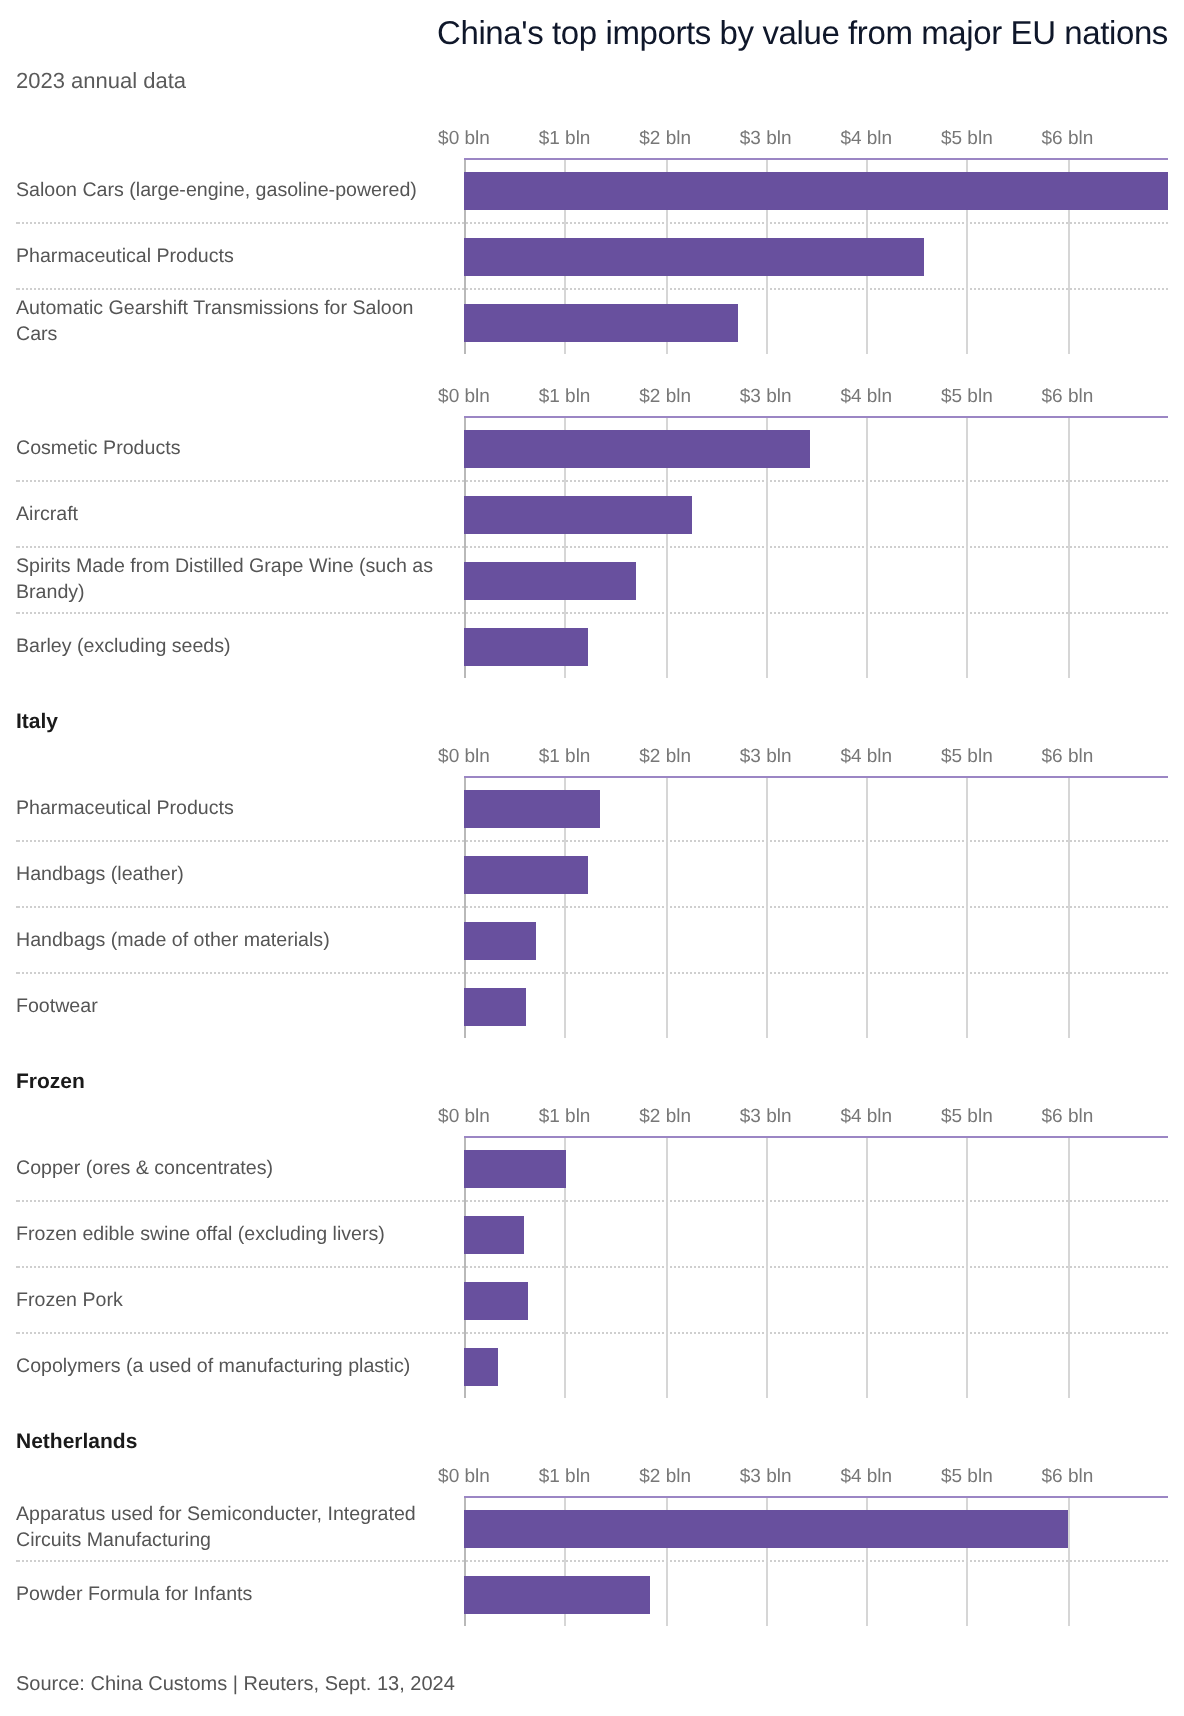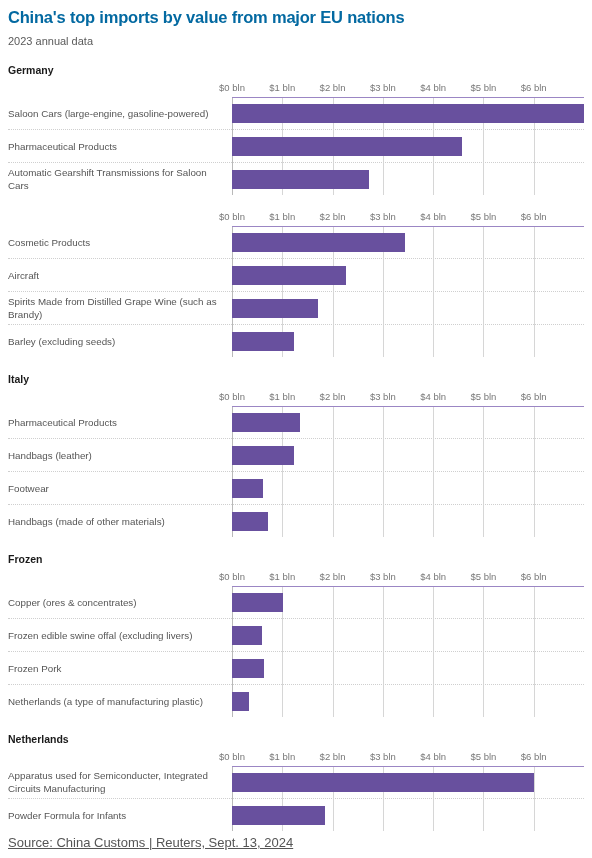--- a/index.html
+++ b/index.html
@@ -19,26 +19,27 @@
     width: 592px;
     height: 858px;
     box-sizing: border-box;
     padding: 0 8px;
     position: relative;
   }
 
   
   .title {
     font-size: 16.5px;
-    font-weight: bold;
-    color: #0369a1;
+    font-weight: normal;
+    color: #0f172a;
     letter-spacing: -0.2px;
     margin: 0;
     padding-top: 7px;
     line-height: 20px;
+    text-align: right;
   }
   .subtitle {
     font-size: 11px;
     color: #5a5a5a;
     margin: 0;
     padding-top: 7px;
     line-height: 14px;
   }
 
   
@@ -140,37 +141,35 @@
     height: 1px;
     background: #9b86c4;
     z-index: 3;
   }
 
   
   .source {
     position: absolute;
     left: 8px;
     bottom: 9px;
-    font-size: 13px;
+    font-size: 10px;
     color: #555555;
     line-height: 12px;
-    text-decoration: underline;
   }
 </style>
 </head>
 <body>
 
 <div class="page">
 
   <h1 class="title">China's top imports by value from major EU nations</h1>
   <p class="subtitle">2023 annual data</p>
 
   <div id="panels-container">
       <div class="panel">
-        <div class="panel-title">Germany</div>
         <div class="plot">
           <div class="axis">
             <span class="tick-label" style="left: 0%;">$0 bln</span>
             <span class="tick-label" style="left: 14.2857%;">$1 bln</span>
             <span class="tick-label" style="left: 28.5714%;">$2 bln</span>
             <span class="tick-label" style="left: 42.8571%;">$3 bln</span>
             <span class="tick-label" style="left: 57.1429%;">$4 bln</span>
             <span class="tick-label" style="left: 71.4286%;">$5 bln</span>
             <span class="tick-label" style="left: 85.7143%;">$6 bln</span>
           </div>
@@ -289,29 +288,29 @@
                   <div class="bar" title="Pharmaceutical Products" style="width: 19.4286%; background: rgb(104, 80, 158);"></div>
                 </div>
               </div>
               <div class="row">
                 <div class="row-label">Handbags (leather)</div>
                 <div class="row-bararea">
                   <div class="bar" title="Handbags (leather)" style="width: 17.7143%; background: rgb(104, 80, 158);"></div>
                 </div>
               </div>
               <div class="row">
+                <div class="row-label">Handbags (made of other materials)</div>
+                <div class="row-bararea">
+                  <div class="bar" title="Handbags (made of other materials)" style="width: 10.2857%; background: rgb(104, 80, 158);"></div>
+                </div>
+              </div>
+              <div class="row">
                 <div class="row-label">Footwear</div>
                 <div class="row-bararea">
                   <div class="bar" title="Footwear" style="width: 8.85714%; background: rgb(104, 80, 158);"></div>
-                </div>
-              </div>
-              <div class="row">
-                <div class="row-label">Handbags (made of other materials)</div>
-                <div class="row-bararea">
-                  <div class="bar" title="Handbags (made of other materials)" style="width: 10.2857%; background: rgb(104, 80, 158);"></div>
                 </div>
               </div>
             </div>
           </div>
         </div>
       </div>
       <div class="panel">
         <div class="panel-title">Frozen</div>
         <div class="plot">
           <div class="axis">
@@ -347,21 +346,21 @@
                   <div class="bar" title="Frozen edible swine offal (excluding livers)" style="width: 8.42857%; background: rgb(104, 80, 158);"></div>
                 </div>
               </div>
               <div class="row">
                 <div class="row-label">Frozen Pork</div>
                 <div class="row-bararea">
                   <div class="bar" title="Frozen Pork" style="width: 9%; background: rgb(104, 80, 158);"></div>
                 </div>
               </div>
               <div class="row">
-                <div class="row-label">Netherlands (a type of manufacturing plastic)</div>
+                <div class="row-label">Copolymers (a used of manufacturing plastic)</div>
                 <div class="row-bararea">
                   <div class="bar" title="Copolymers (a type of manufacturing plastic)" style="width: 4.71429%; background: rgb(104, 80, 158);"></div>
                 </div>
               </div>
             </div>
           </div>
         </div>
       </div>
       <div class="panel">
         <div class="panel-title">Netherlands</div>

